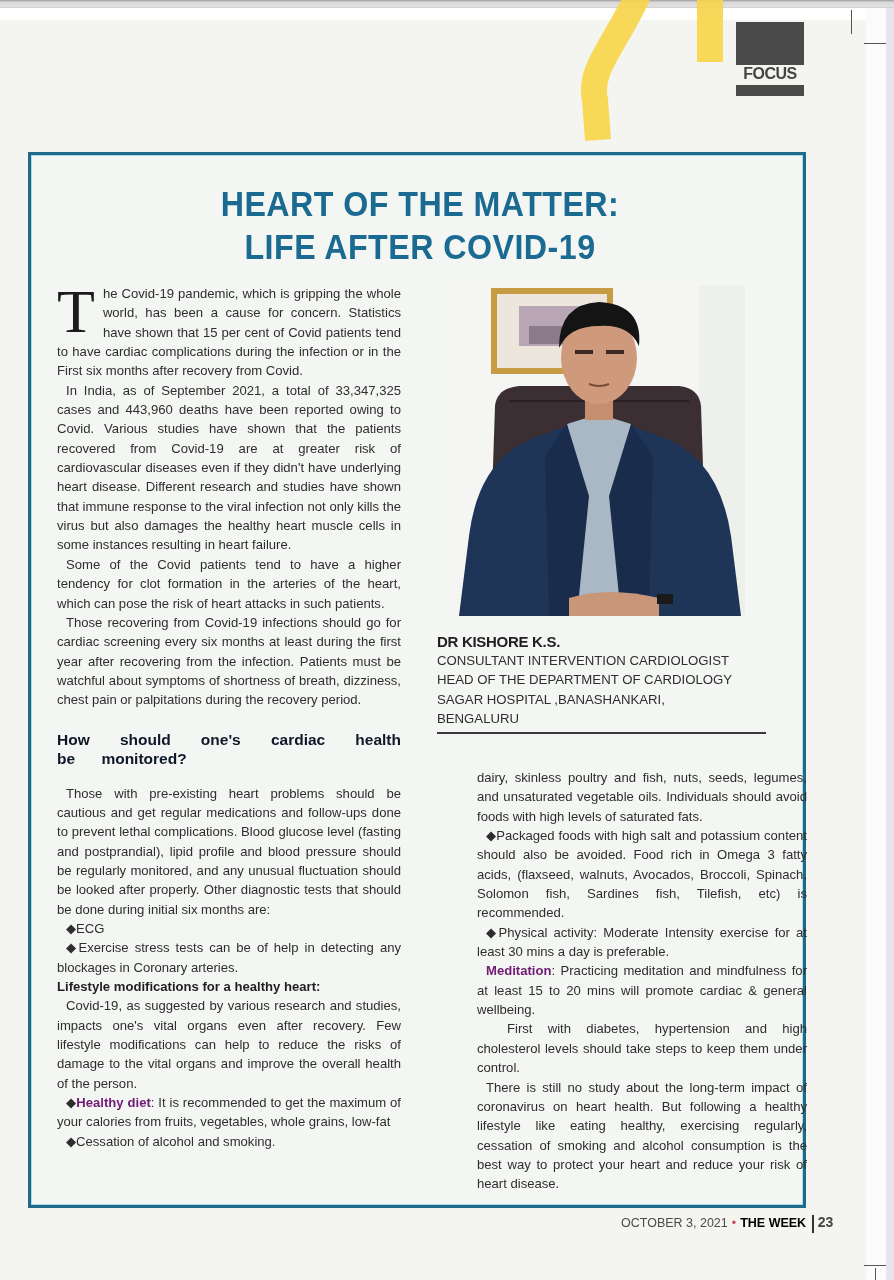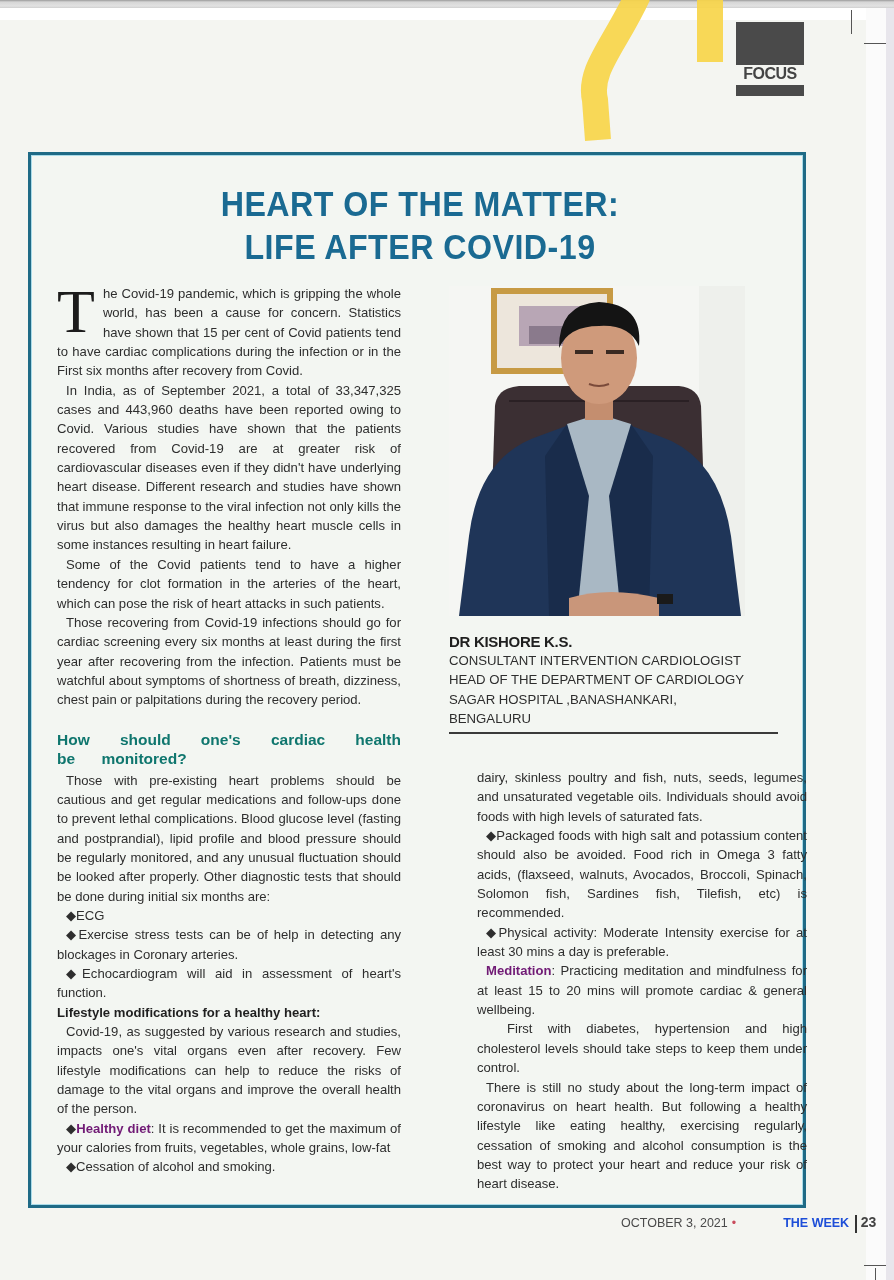--- a/index.html
+++ b/index.html
@@ -24,35 +24,35 @@
   .focus-logo .lbl { position:absolute; left:0; top:42px; width:68px; text-align:center; font-family:"Liberation Sans", sans-serif; font-weight:bold; font-size:16px; color:#444; letter-spacing:-0.5px; line-height:20px; }
   .focus-logo .bar { position:absolute; left:0; top:63px; width:68px; height:11px; background:#4a4a4a; }
 
   .frame { position:absolute; left:28px; top:152px; width:772px; height:1050px; border:3px solid #1f6a86; box-shadow: inset 0 0 0 1px #a9dbe9; background:#f3f6f2; }
 
   .title { position:absolute; left:30px; top:182px; width:780px; text-align:center; color:#1a6a92; font-family:"Liberation Sans", sans-serif; font-weight:bold; font-size:35px; line-height:43px; letter-spacing:0.5px; transform:scaleX(0.92); }
 
   .col { position:absolute; font-size:13.1px; line-height:19.35px; color:#2e2e2e; text-align:justify; }
   .col p { margin:0; text-indent:9px; }
   .col p.noind { text-indent:0; }
-  .col .h2 { font-weight:bold; font-size:15.5px; line-height:19px; color:#0f766e; margin-top:20px; margin-bottom:3px; text-align:justify; text-align-last:left; word-spacing:22px; }
+  .col .h2 { font-weight:bold; font-size:15.5px; line-height:19px; color:#0f172a; margin-top:20px; margin-bottom:16px; text-align:justify; text-align-last:left; word-spacing:22px; }
   .col .h3 { font-weight:bold; color:#1f1f1f; text-indent:0; }
   .col b { color:#701a75; }
   .dropcap { float:left; font-family:"Liberation Serif", serif; font-size:62px; line-height:50px; margin:2px 8px 0 0; color:#1c1c1c; height:52px; }
   .left { left:57px; top:284px; width:344px; }
   .right { left:449px; top:768px; width:330px;margin-left:28px; }
 
   .photo { position:absolute; left:449px; top:286px; width:296px; height:330px; overflow:hidden; background:#f6f7f4; }
-  .caption { position:absolute; left:449px; top:632px; width:330px; font-size:13.2px; line-height:19.2px; color:#2e2e2e; }
+  .caption { position:absolute; left:437px; top:632px; width:330px; font-size:13.2px; line-height:19.2px; color:#2e2e2e; }
   .caption .name { font-weight:bold; font-size:15px; color:#1f1f1f; letter-spacing:-0.3px; }
   .caption .rule { position:absolute; left:0; top:100px; width:329px; height:2px; background:#3a3a3a; }
 
   .footer { position:absolute; left:621px; top:1214px; font-size:12.5px; color:#4a4a4a; white-space:nowrap; }
   .footer .dot { color:#c94b5c; margin:0 4px; }
-  .footer .mag { font-weight:bold; color:#1d4ed8;margin-left:43px; }
+  .footer .mag { font-weight:bold; color:#000000; }
   .footer .sep { display:inline-block; width:1.5px; height:18px; background:#333; vertical-align:middle; margin:0 4px 0 6px; }
   .footer .pg { font-weight:bold; font-size:14px; color:#444;text-align:center; }
 </style>
 </head>
 <body>
 
 <div class="topbar"></div>
 <div class="whiteband"></div>
 <div class="rightwhite"></div>
 <div class="rightedge"></div>
@@ -81,21 +81,20 @@
 
 <div class="col left">
   <p class="noind"><span class="dropcap">T</span><span>he Covid-19 pandemic, which is gripping the whole world, has been a cause for concern. Statistics have shown that 15 per cent of Covid patients tend to have cardiac complications during the infection or in the First six months after recovery from Covid.</span></p>
   <p>In India, as of September 2021, a total of 33,347,325 cases and 443,960 deaths have been reported owing to Covid. Various studies have shown that the patients recovered from Covid-19 are at greater risk of cardiovascular diseases even if they didn't have underlying heart disease. Different research and studies have shown that immune response to the viral infection not only kills the virus but also damages the healthy heart muscle cells in some instances resulting in heart failure.</p>
   <p>Some of the Covid patients tend to have a higher tendency for clot formation in the arteries of the heart, which can pose the risk of heart attacks in such patients.</p>
   <p>Those recovering from Covid-19 infections should go for cardiac screening every six months at least during the first year after recovering from the infection. Patients must be watchful about symptoms of shortness of breath, dizziness, chest pain or palpitations during the recovery period.</p>
   <div class="h2">How should one's cardiac health be monitored?</div>
   <p>Those with pre-existing heart problems should be cautious and get regular medications and follow-ups done to prevent lethal complications. Blood glucose level (fasting and postprandial), lipid profile and blood pressure should be regularly monitored, and any unusual fluctuation should be looked after properly. Other diagnostic tests that should be done during initial six months are:</p>
   <p><span>◆</span><span>ECG</span></p>
   <p><span>◆</span><span>Exercise stress tests can be of help in detecting any blockages in Coronary arteries.</span></p>
-  <p><span>◆</span><span>Echocardiogram will aid in assessment of heart's function.</span></p>
   <p class="h3">Lifestyle modifications for a healthy heart:</p>
   <p>Covid-19, as suggested by various research and studies, impacts one's vital organs even after recovery. Few lifestyle modifications can help to reduce the risks of damage to the vital organs and improve the overall health of the person.</p>
   <p><span>◆</span><b>Healthy diet</b><span id="diet-left">: It is recommended to get the maximum of your calories from fruits, vegetables, whole grains, low-fat</span></p>
   <p><span>◆</span><span>Cessation of alcohol and smoking.</span></p>
 </div>
 
 <div class="photo">
   <svg width="296" height="330" viewBox="0 0 296 330">
     <rect x="0" y="0" width="296" height="330" fill="#f5f6f3"></rect>
     <rect x="250" y="0" width="46" height="330" fill="#eef0ec"></rect>

